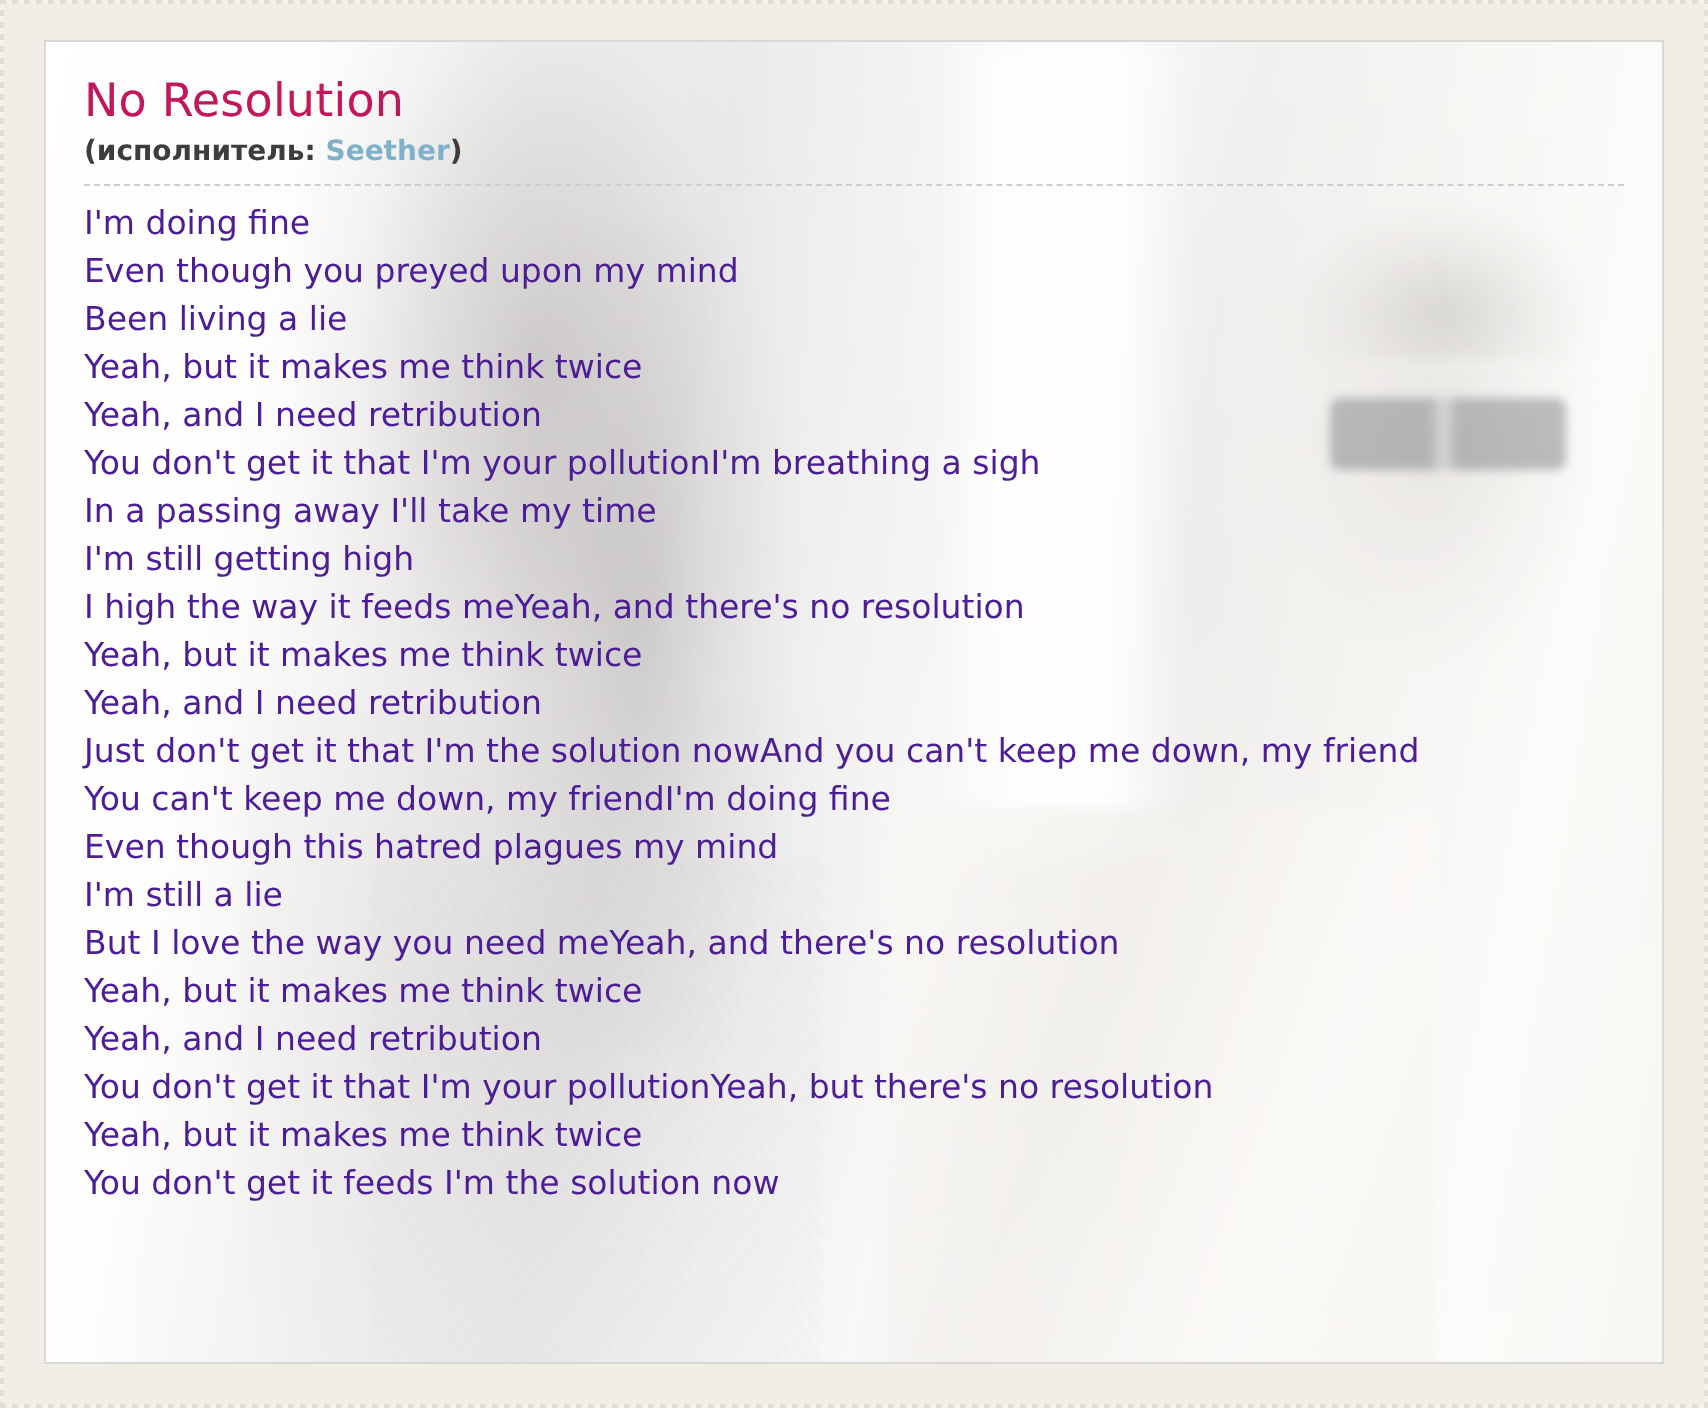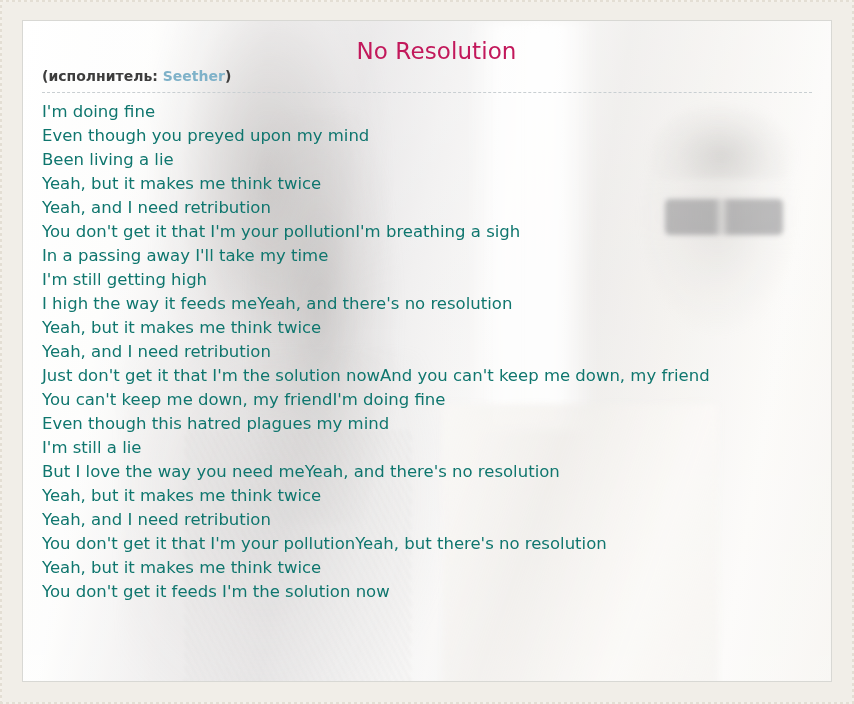--- a/index.html
+++ b/index.html
@@ -191,21 +191,20 @@
     padding: 16px 0 0 19px;
   }
 
   #song-title {
     margin: 0;
     font-size: 23px;
     font-weight: 400;
     line-height: 28px;
     color: #c2185b;
     letter-spacing: 0.1px;
-    text-align: center;
   }
 
   #artist-line {
     margin: 2px 0 0 0;
     font-size: 14px;
     line-height: 18px;
     color: #3d3d3d;
     font-weight: bold;
   }
   #artist-link {
@@ -217,21 +216,21 @@
     margin: 7px 19px 0 0;
     height: 0;
     border: 0;
     border-top: 1px dashed #c9cfd2;
   }
 
   #lyrics {
     margin-top: 7px;
     font-size: 16.5px;
     line-height: 24px;
-    color: #0f766e;
+    color: #4c1d95;
     white-space: nowrap;
   }
   #lyrics .lyric-line {
     height: 24px;
     white-space: nowrap;
   }
 </style>
 </head>
 <body>
 

